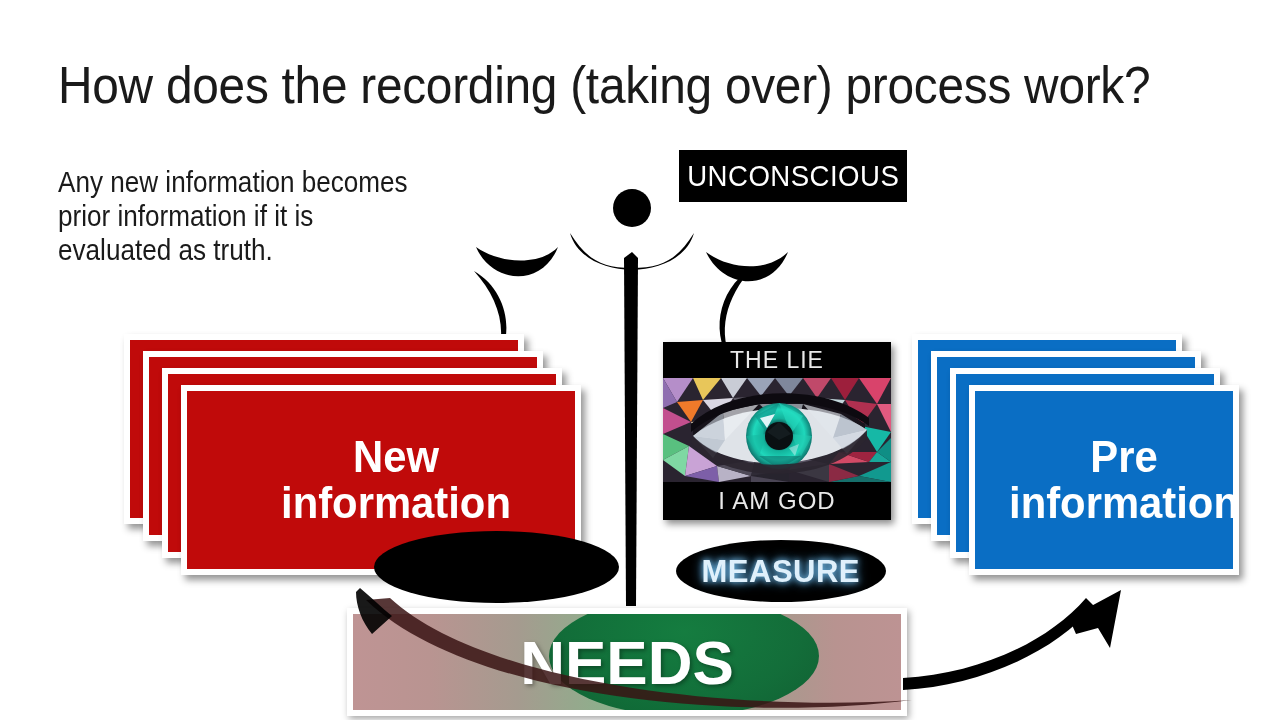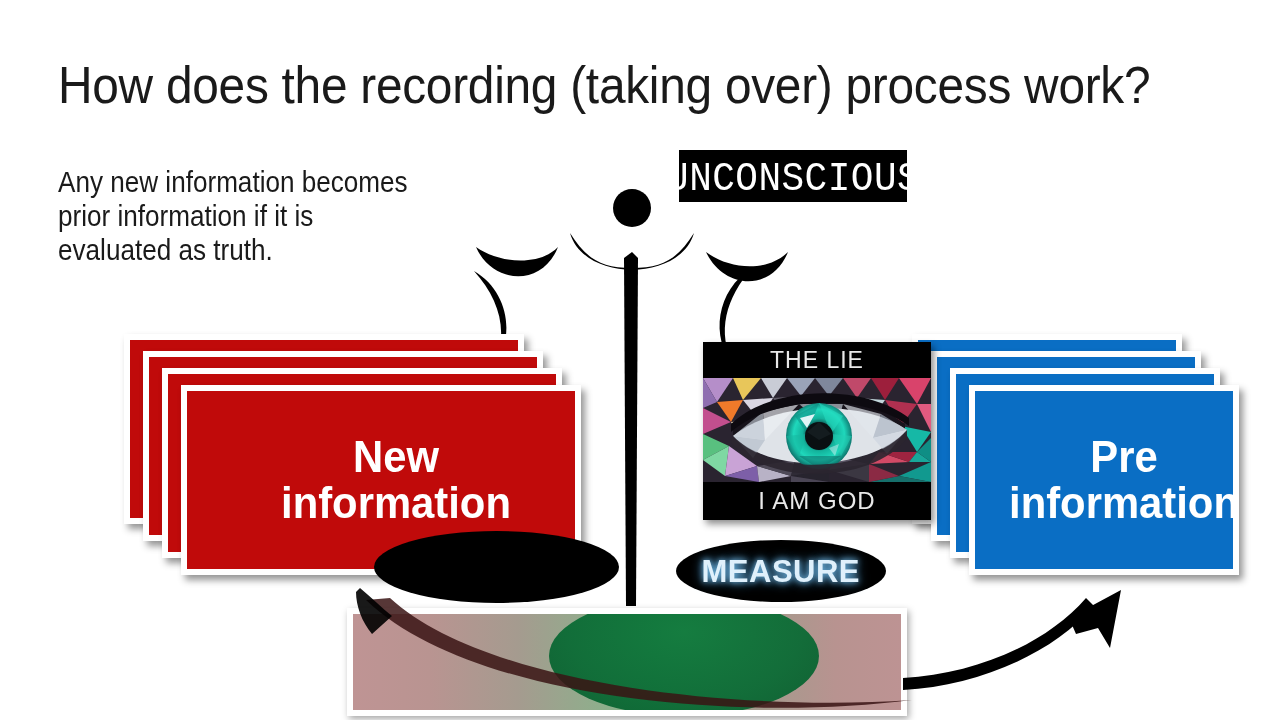--- a/index.html
+++ b/index.html
@@ -48,24 +48,24 @@
     transform: scaleX(0.90);
     transform-origin: left top;
   }
   #body-text .ln { display: block; white-space: nowrap; }
 
   
   .state-box {
     position: absolute;
     box-sizing: border-box;
     display: flex;
-    align-items: flex-end;
+    align-items: center;
     justify-content: center;
-    font-family: Liberation Mono, monospace;
-    font-size: 41px;
+    font-family: Liberation Sans, sans-serif;
+    font-size: 30px;
     letter-spacing: 0.5px;
   }
   #box-unconscious {
     left: 679px;
     top: 150px;
     width: 228px;
     height: 52px;
     background: #000000;
     color: #ffffff;
   }
@@ -132,21 +132,20 @@
   
   #eye-card {
     position: absolute;
     left: 663px;
     top: 342px;
     width: 228px;
     height: 178px;
     background: #000000;
     box-shadow: 3px 4px 7px rgba(0,0,0,0.45);
     overflow: hidden;
-    margin-left: 40px;
   }
   #eye-caption-top, #eye-caption-bottom {
     position: absolute;
     left: 0; right: 0;
     height: 36px;
     background: #000000;
     color: #e8e8e8;
     display: flex;
     align-items: center;
     justify-content: center;
@@ -419,20 +418,21 @@
   </div>
 
   <div id="measure-ellipse">
     <span class="label">MEASURE</span>
   </div>
 
   <div id="needs-bar">
     <div id="needs-inner">
       <div id="needs-green-ellipse"></div>
     </div>
+    <div id="needs-label">NEEDS</div>
   </div>
 
   <svg id="swoosh-svg" viewBox="0 0 1280 720">
     <path d="M 366 600 C 470 700 740 722 912 700 C 742 712 486 686 390 598 Z" fill="#3a1414" opacity="0.85"></path>
     <path d="M 360 588 C 372 598 382 608 392 616 L 372 634 C 362 622 356 606 356 592 Z" fill="#000000" opacity="0.9"></path>
   </svg>
 
   <svg id="arrow-svg" viewBox="0 0 1280 720">
     <path d="M 903 690 C 978 686 1052 654 1094 606 L 1086 598
              C 1046 644 976 674 903 678 Z" fill="#000000"></path>

